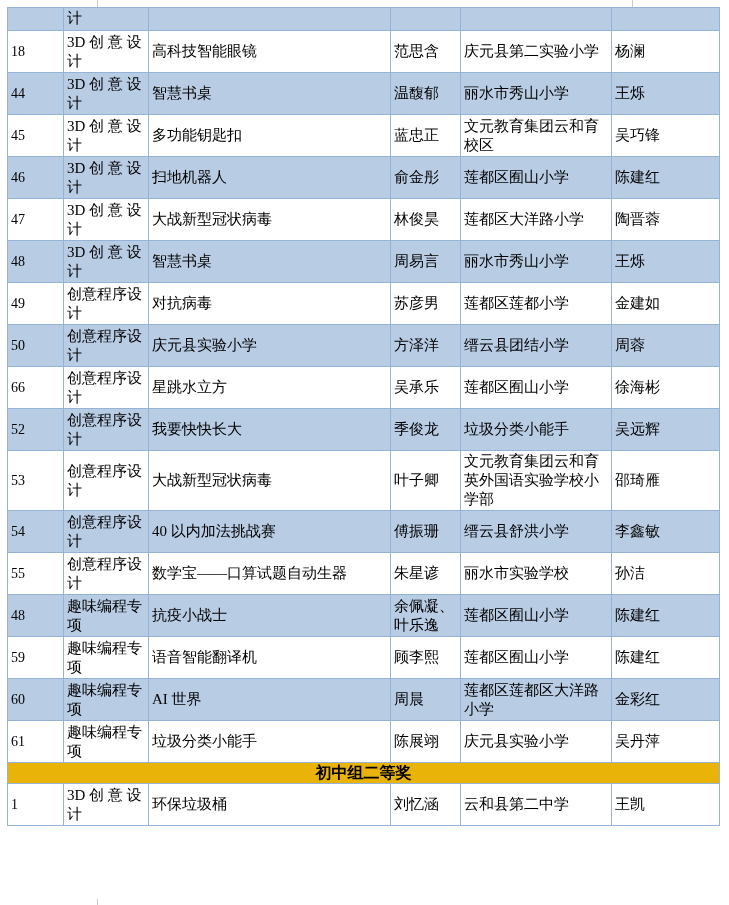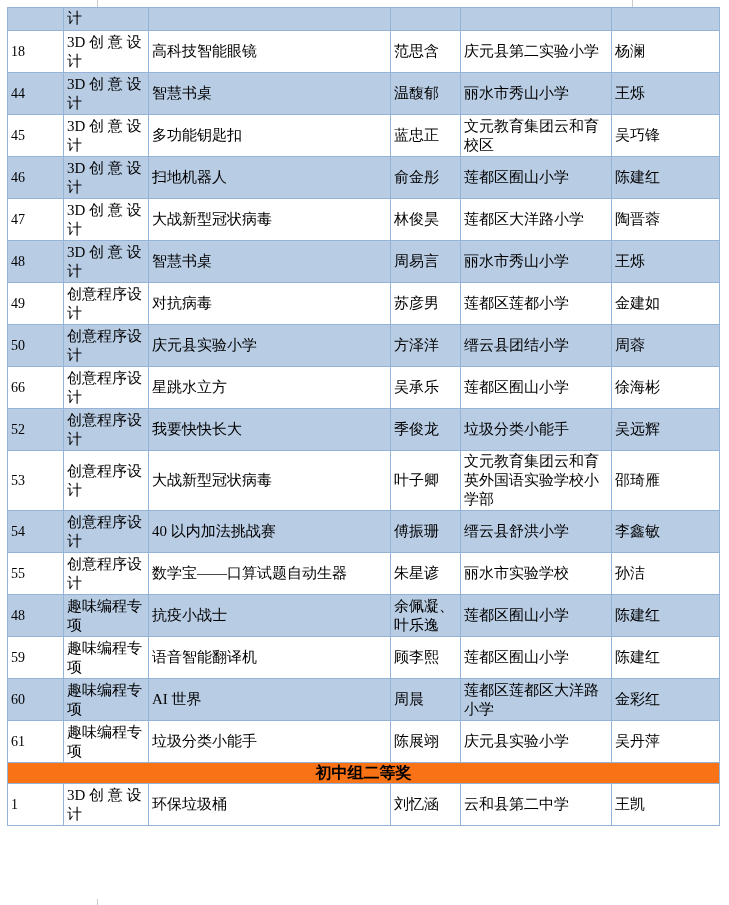--- a/index.html
+++ b/index.html
@@ -32,21 +32,21 @@
     white-space:pre-line;
     overflow:hidden;
     word-break:break-all;
   }
   tr{height:42px;}
   tr.shaded td{background:#b8cce4;}
   tr.partial{height:23px;}
   tr.partial td{background:#b8cce4;vertical-align:top;}
   tr.section{height:20px;}
   tr.section td{
-    background:#f97316;
+    background:#eab308;
     text-align:center;
     font-weight:bold;
     font-size:16px;
     line-height:20px;
     padding:0;
   }
   td.num{font-size:14px;}
 </style>
 </head>
 <body>

